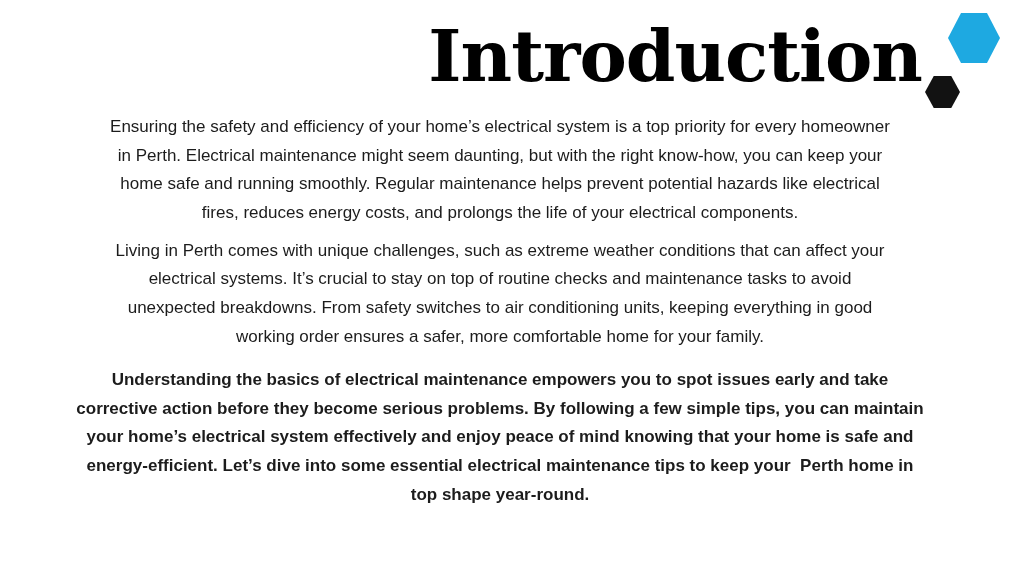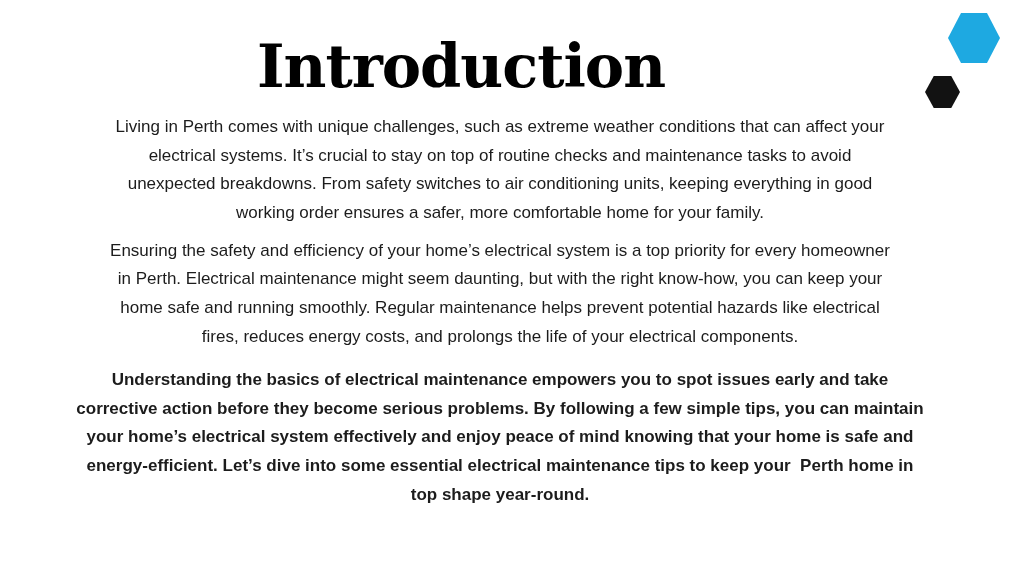--- a/index.html
+++ b/index.html
@@ -7,27 +7,27 @@
   .slide {
     position: relative;
     width: 1024px;
     height: 576px;
     background: var(--background, #ffffff);
     overflow: hidden;
     font-family: "Liberation Sans", "DejaVu Sans", sans-serif;
   }
   .slide-title {
     position: absolute;
-    top: 39px;
+    top: 28px;
     left: 0;
     width: 922px;
-    text-align: center;
+    text-align: right;
     font-family: "DejaVu Serif", "Liberation Serif", serif;
     font-weight: 700;
-    font-size: 59px;
+    font-size: 71px;
     line-height: 56px;
     letter-spacing: -1px;
     color: var(--title_color, #000000);
   }
   .slide-body {
     position: absolute;
     top: 113px;
     left: 70px;
     width: 860px;
     text-align: center;
@@ -64,27 +64,27 @@
 </head>
 <body>
 
 <div class="slide">
   <div class="hexagon hexagon-large"></div>
   <div class="hexagon hexagon-small"></div>
 
   <h1 class="slide-title">Introduction</h1>
 
   <div class="slide-body">
+    <p>Ensuring the safety and efficiency of your home’s electrical system is a top priority for every homeowner
+in Perth. Electrical maintenance might seem daunting, but with the right know-how, you can keep your
+home safe and running smoothly. Regular maintenance helps prevent potential hazards like electrical
+fires, reduces energy costs, and prolongs the life of your electrical components.</p>
     <p>Living in Perth comes with unique challenges, such as extreme weather conditions that can affect your
 electrical systems. It’s crucial to stay on top of routine checks and maintenance tasks to avoid
 unexpected breakdowns. From safety switches to air conditioning units, keeping everything in good
 working order ensures a safer, more comfortable home for your family.</p>
-    <p>Ensuring the safety and efficiency of your home’s electrical system is a top priority for every homeowner
-in Perth. Electrical maintenance might seem daunting, but with the right know-how, you can keep your
-home safe and running smoothly. Regular maintenance helps prevent potential hazards like electrical
-fires, reduces energy costs, and prolongs the life of your electrical components.</p>
     <p>Understanding the basics of electrical maintenance empowers you to spot issues early and take
 corrective action before they become serious problems. By following a few simple tips, you can maintain
 your home’s electrical system effectively and enjoy peace of mind knowing that your home is safe and
 energy-efficient. Let’s dive into some essential electrical maintenance tips to keep your  Perth home in
 top shape year-round.</p>
   </div>
 </div>
 
 </body></html>

